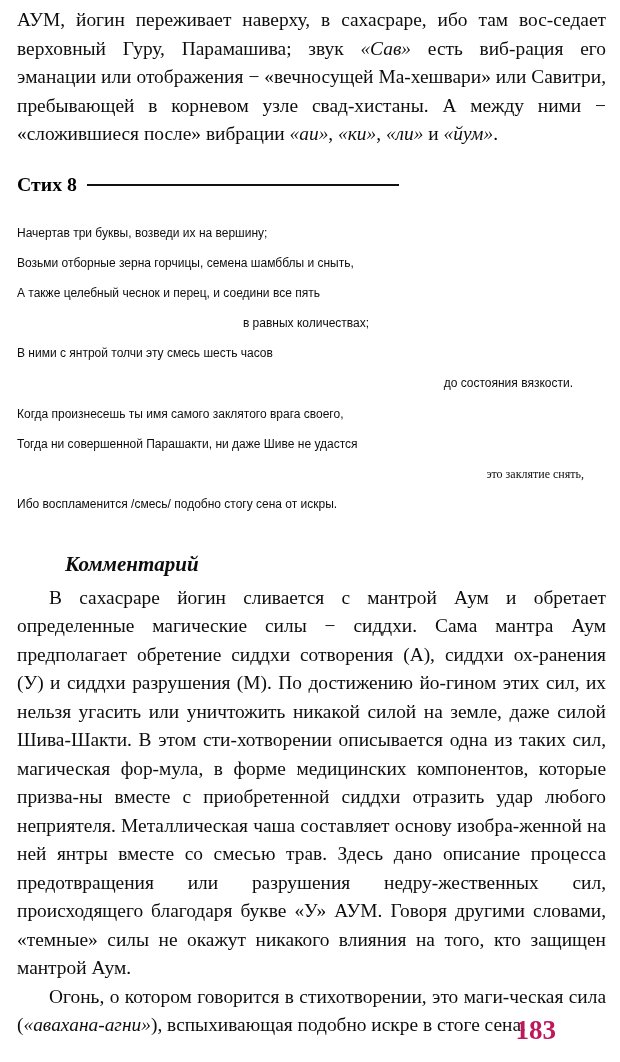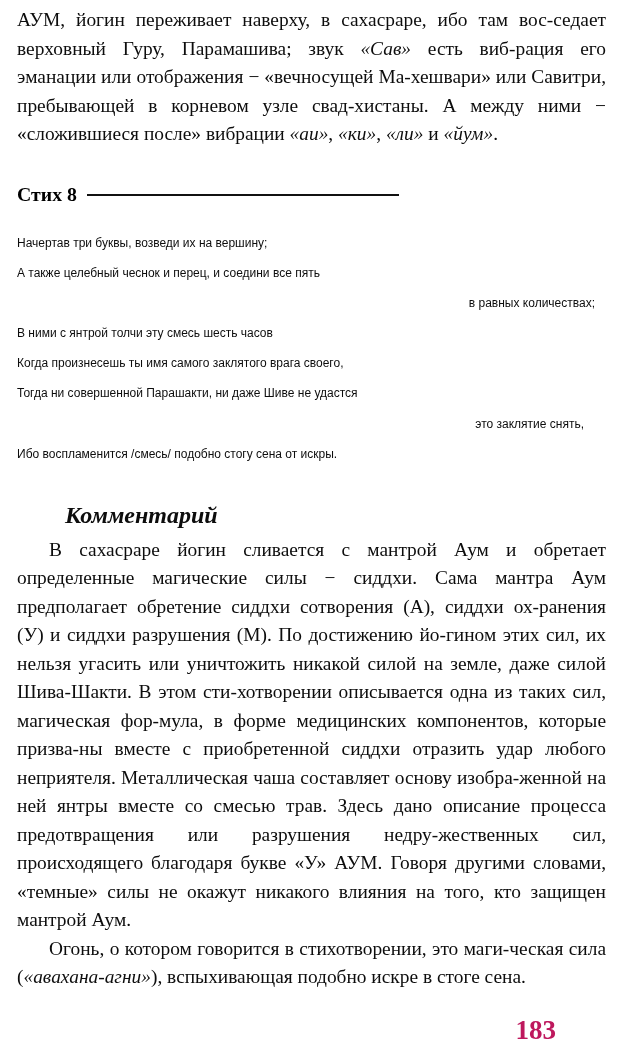--- a/index.html
+++ b/index.html
@@ -37,21 +37,21 @@
     line-height: 28.6px;
     text-align: justify;
     text-align-last: left;
     margin: 0;
     color: #0d0d0d;
   }
   .para-serif .i { font-style: italic; }
 
   
   .verse-head {
-    margin-top: 34px;
+    margin-top: 24px;
     display: flex;
     align-items: baseline;
     gap: 10px;
   }
   .verse-head .label {
     font-family: "Liberation Serif", serif;
     font-weight: bold;
     font-size: 19.8px;
     white-space: nowrap;
     color: #000;
@@ -68,32 +68,32 @@
   
   .verse {
     margin-top: 22px;
     font-family: "Liberation Sans", sans-serif;
     font-size: 12px;
     line-height: 30.1px;
     color: #0d0d0d;
     font-weight: 500;
   }
   .verse .line { white-space: pre-wrap; }
-  .verse .line.indent-1 { text-align: right; padding-right: 11px; }
+  .verse .line.indent-1 { text-align: center; padding-right: 11px; }
   .verse .line.indent-2 { text-align: right; padding-right: 33px; }
-  .verse .line.indent-3 { text-align: right; padding-right: 22px; }
+  .verse .line.indent-3 { text-align: right; padding-right: 22px; font-family: Liberation Serif, serif; }
 
   
   .commentary-title {
     margin-top: 33px;
     margin-left: 48px;
     font-family: "Liberation Serif", serif;
     font-style: italic;
     font-weight: bold;
-    font-size: 24px;
+    font-size: 21px;
     color: #0d0d0d;
   }
   .commentary {
     margin-top: 7px;
     font-family: "Liberation Serif", serif;
     font-size: 19.4px;
     line-height: 28.5px;
     text-align: justify;
     text-align-last: left;
     color: #0d0d0d;
@@ -124,23 +124,25 @@
 
     <p class="para-serif" id="intro-paragraph"><span>АУМ, йогин переживает наверху, в сахасраре, ибо там вос-седает верховный Гуру, Парамашива; звук </span><span class="i">«Сав»</span><span> есть виб-рация его эманации или отображения − «вечносущей Ма-хешвари» или Савитри, пребывающей в корневом узле свад-хистаны. А между ними − «сложившиеся после» вибрации </span><span class="i">«аи»</span><span>, </span><span class="i">«ки»</span><span>, </span><span class="i">«ли»</span><span> и </span><span class="i">«йум»</span><span>.</span></p>
 
     <div class="verse-head">
       <span class="label">Стих 8</span>
       <span class="rule"></span>
     </div>
 
     <div class="verse" id="verse-block">
         <div class="line">Начертав три буквы, возведи их на вершину;</div>
+        <div class="line">Возьми отборные зерна горчицы, семена шамбблы и сныть,</div>
         <div class="line">А также целебный чеснок и перец, и соедини все пять</div>
         <div class="line indent-1">в равных количествах;</div>
         <div class="line">В ними с янтрой толчи эту смесь шесть часов</div>
+        <div class="line indent-2">до состояния вязкости.</div>
         <div class="line">Когда произнесешь ты имя самого заклятого врага своего,</div>
         <div class="line">Тогда ни совершенной Парашакти, ни даже Шиве не удастся</div>
         <div class="line indent-3">это заклятие снять,</div>
         <div class="line">Ибо воспламенится /смесь/ подобно стогу сена от искры.</div>
       </div>
 
     <div class="commentary-title">Комментарий</div>
 
     <div class="commentary" id="commentary-body">
         <p><span>В сахасраре йогин сливается с мантрой Аум и обретает определенные магические силы − сиддхи. Сама мантра Аум предполагает обретение сиддхи сотворения (А), сиддхи ох-ранения (У) и сиддхи разрушения (М). По достижению йо-гином этих сил, их нельзя угасить или уничтожить никакой силой на земле, даже силой Шива-Шакти. В этом сти-хотворении описывается одна из таких сил, магическая фор-мула, в форме медицинских компонентов, которые призва-ны вместе с приобретенной сиддхи отразить удар любого неприятеля. Металлическая чаша составляет основу изобра-женной на ней янтры вместе со смесью трав. Здесь дано описание процесса предотвращения или разрушения недру-жественных сил, происходящего благодаря букве «У» АУМ. Говоря другими словами, «темные» силы не окажут никакого влияния на того, кто защищен мантрой Аум.</span></p>

